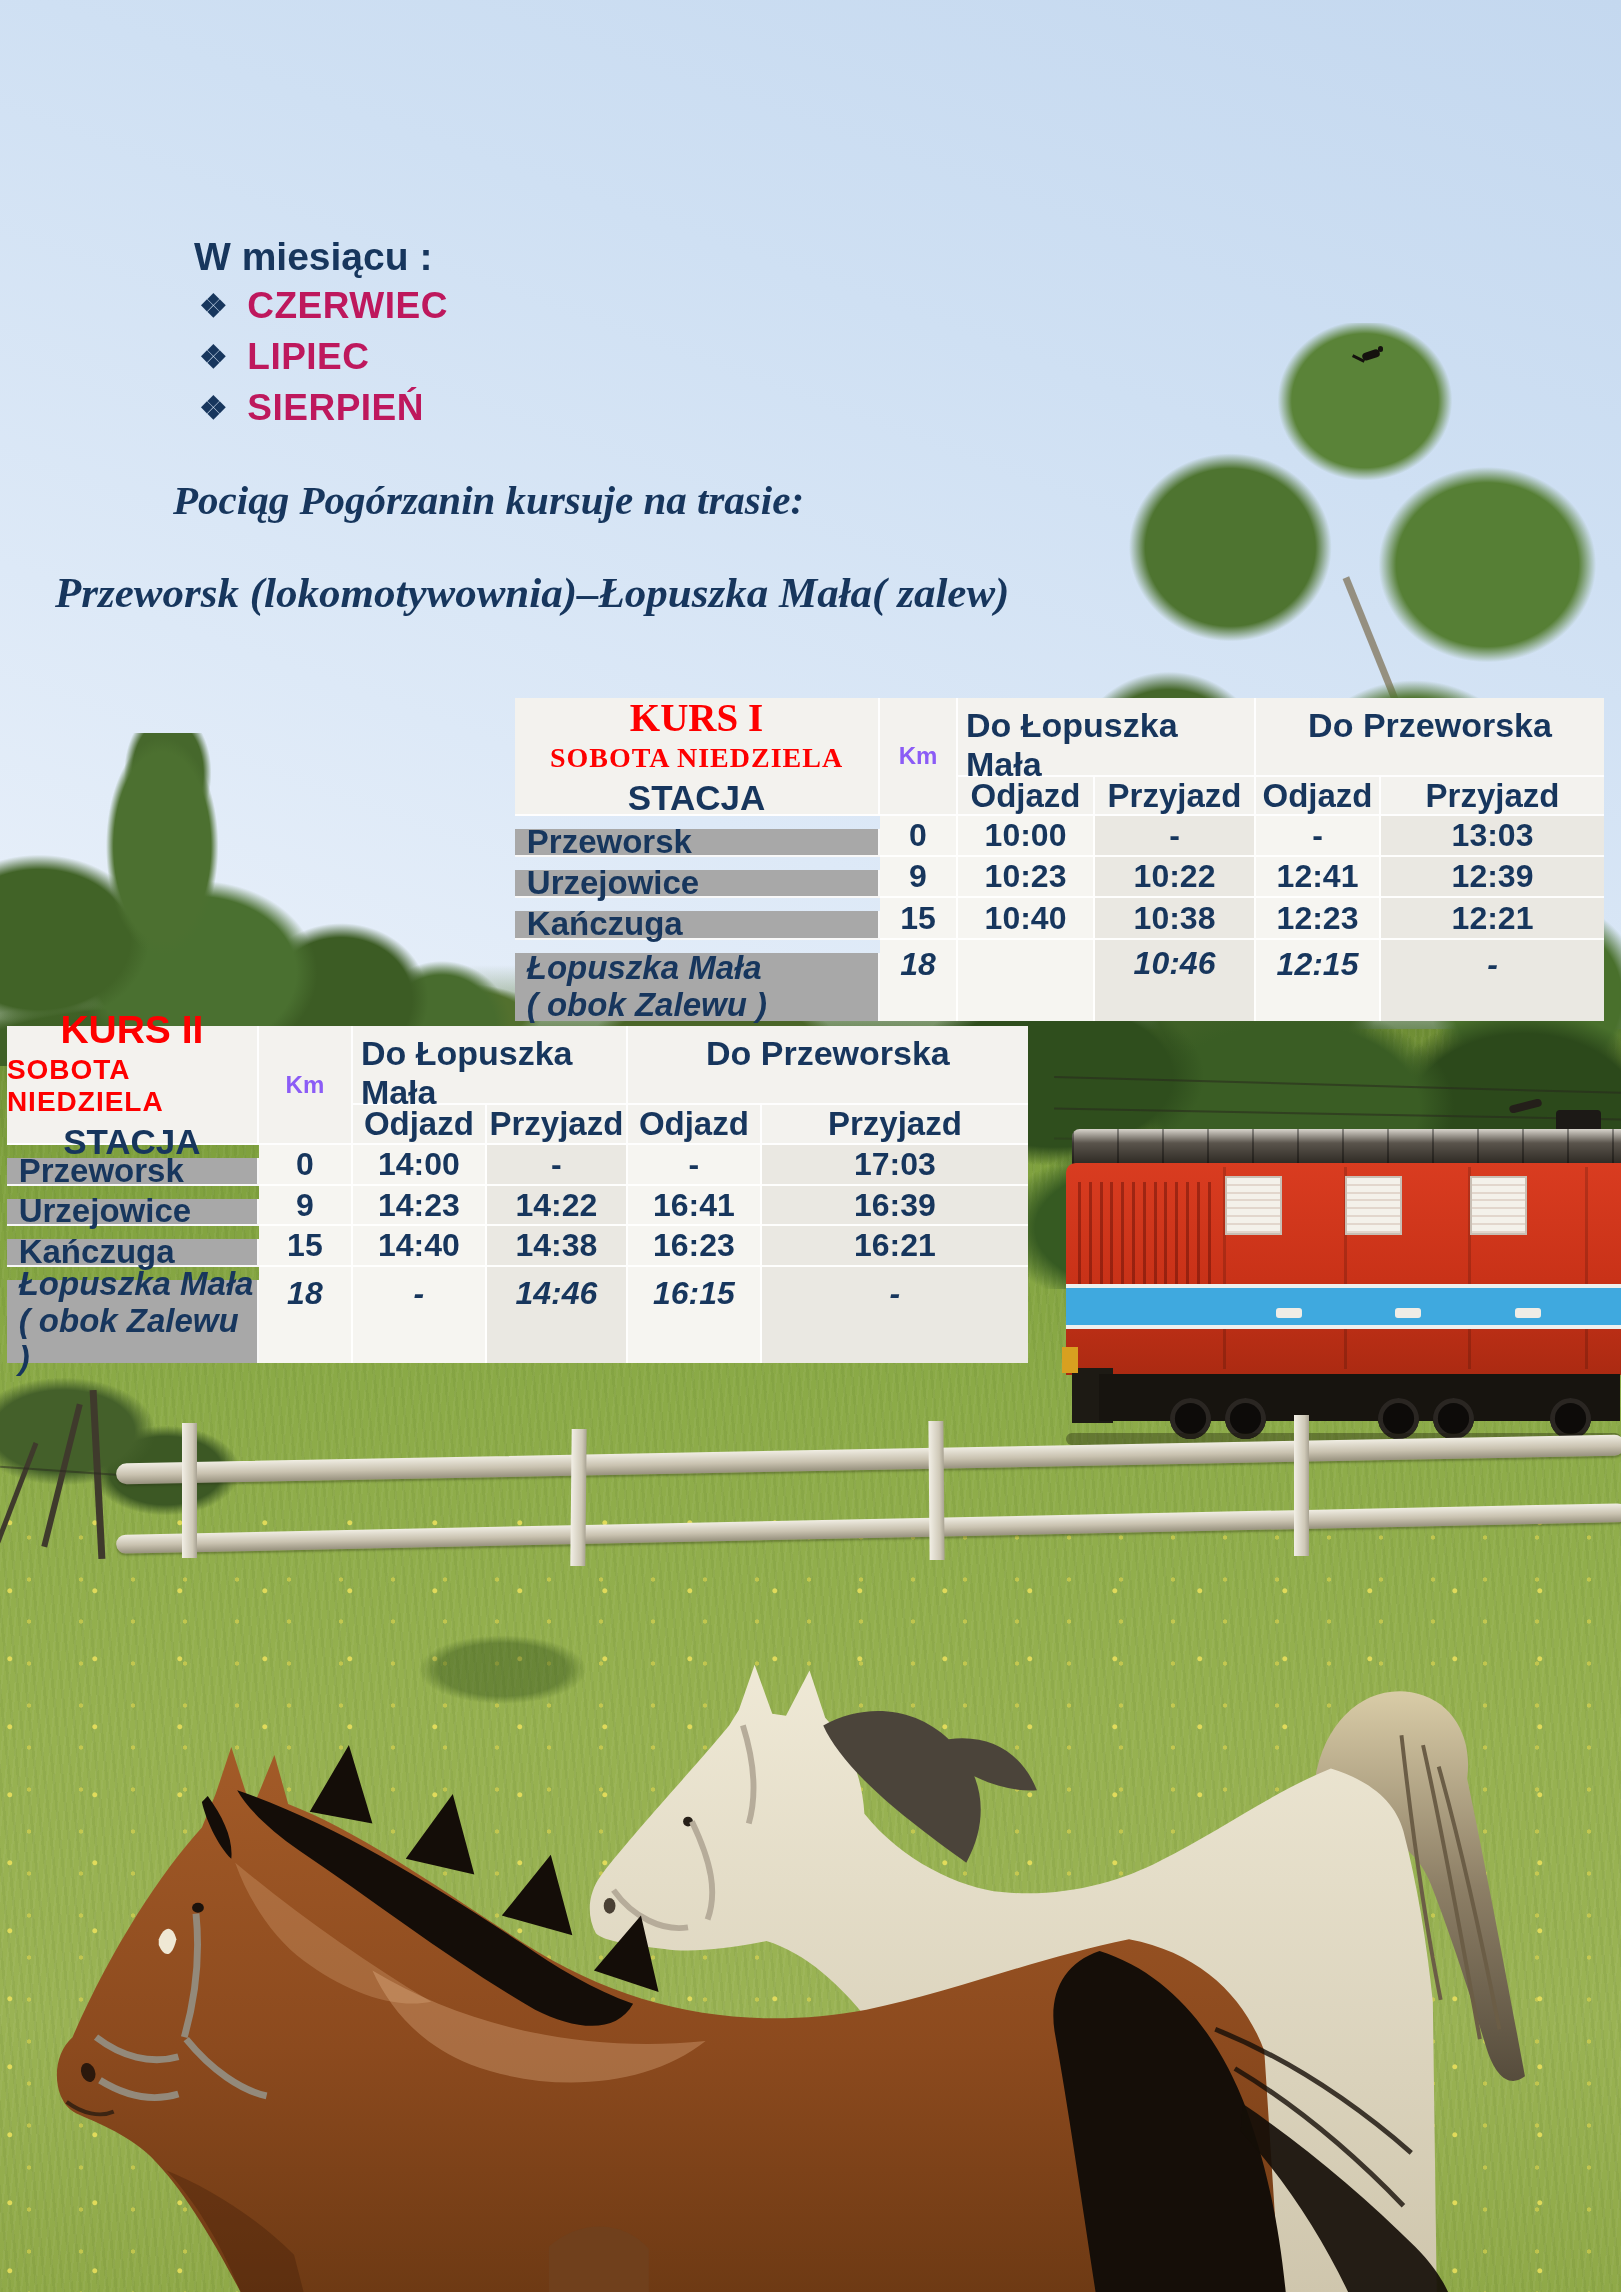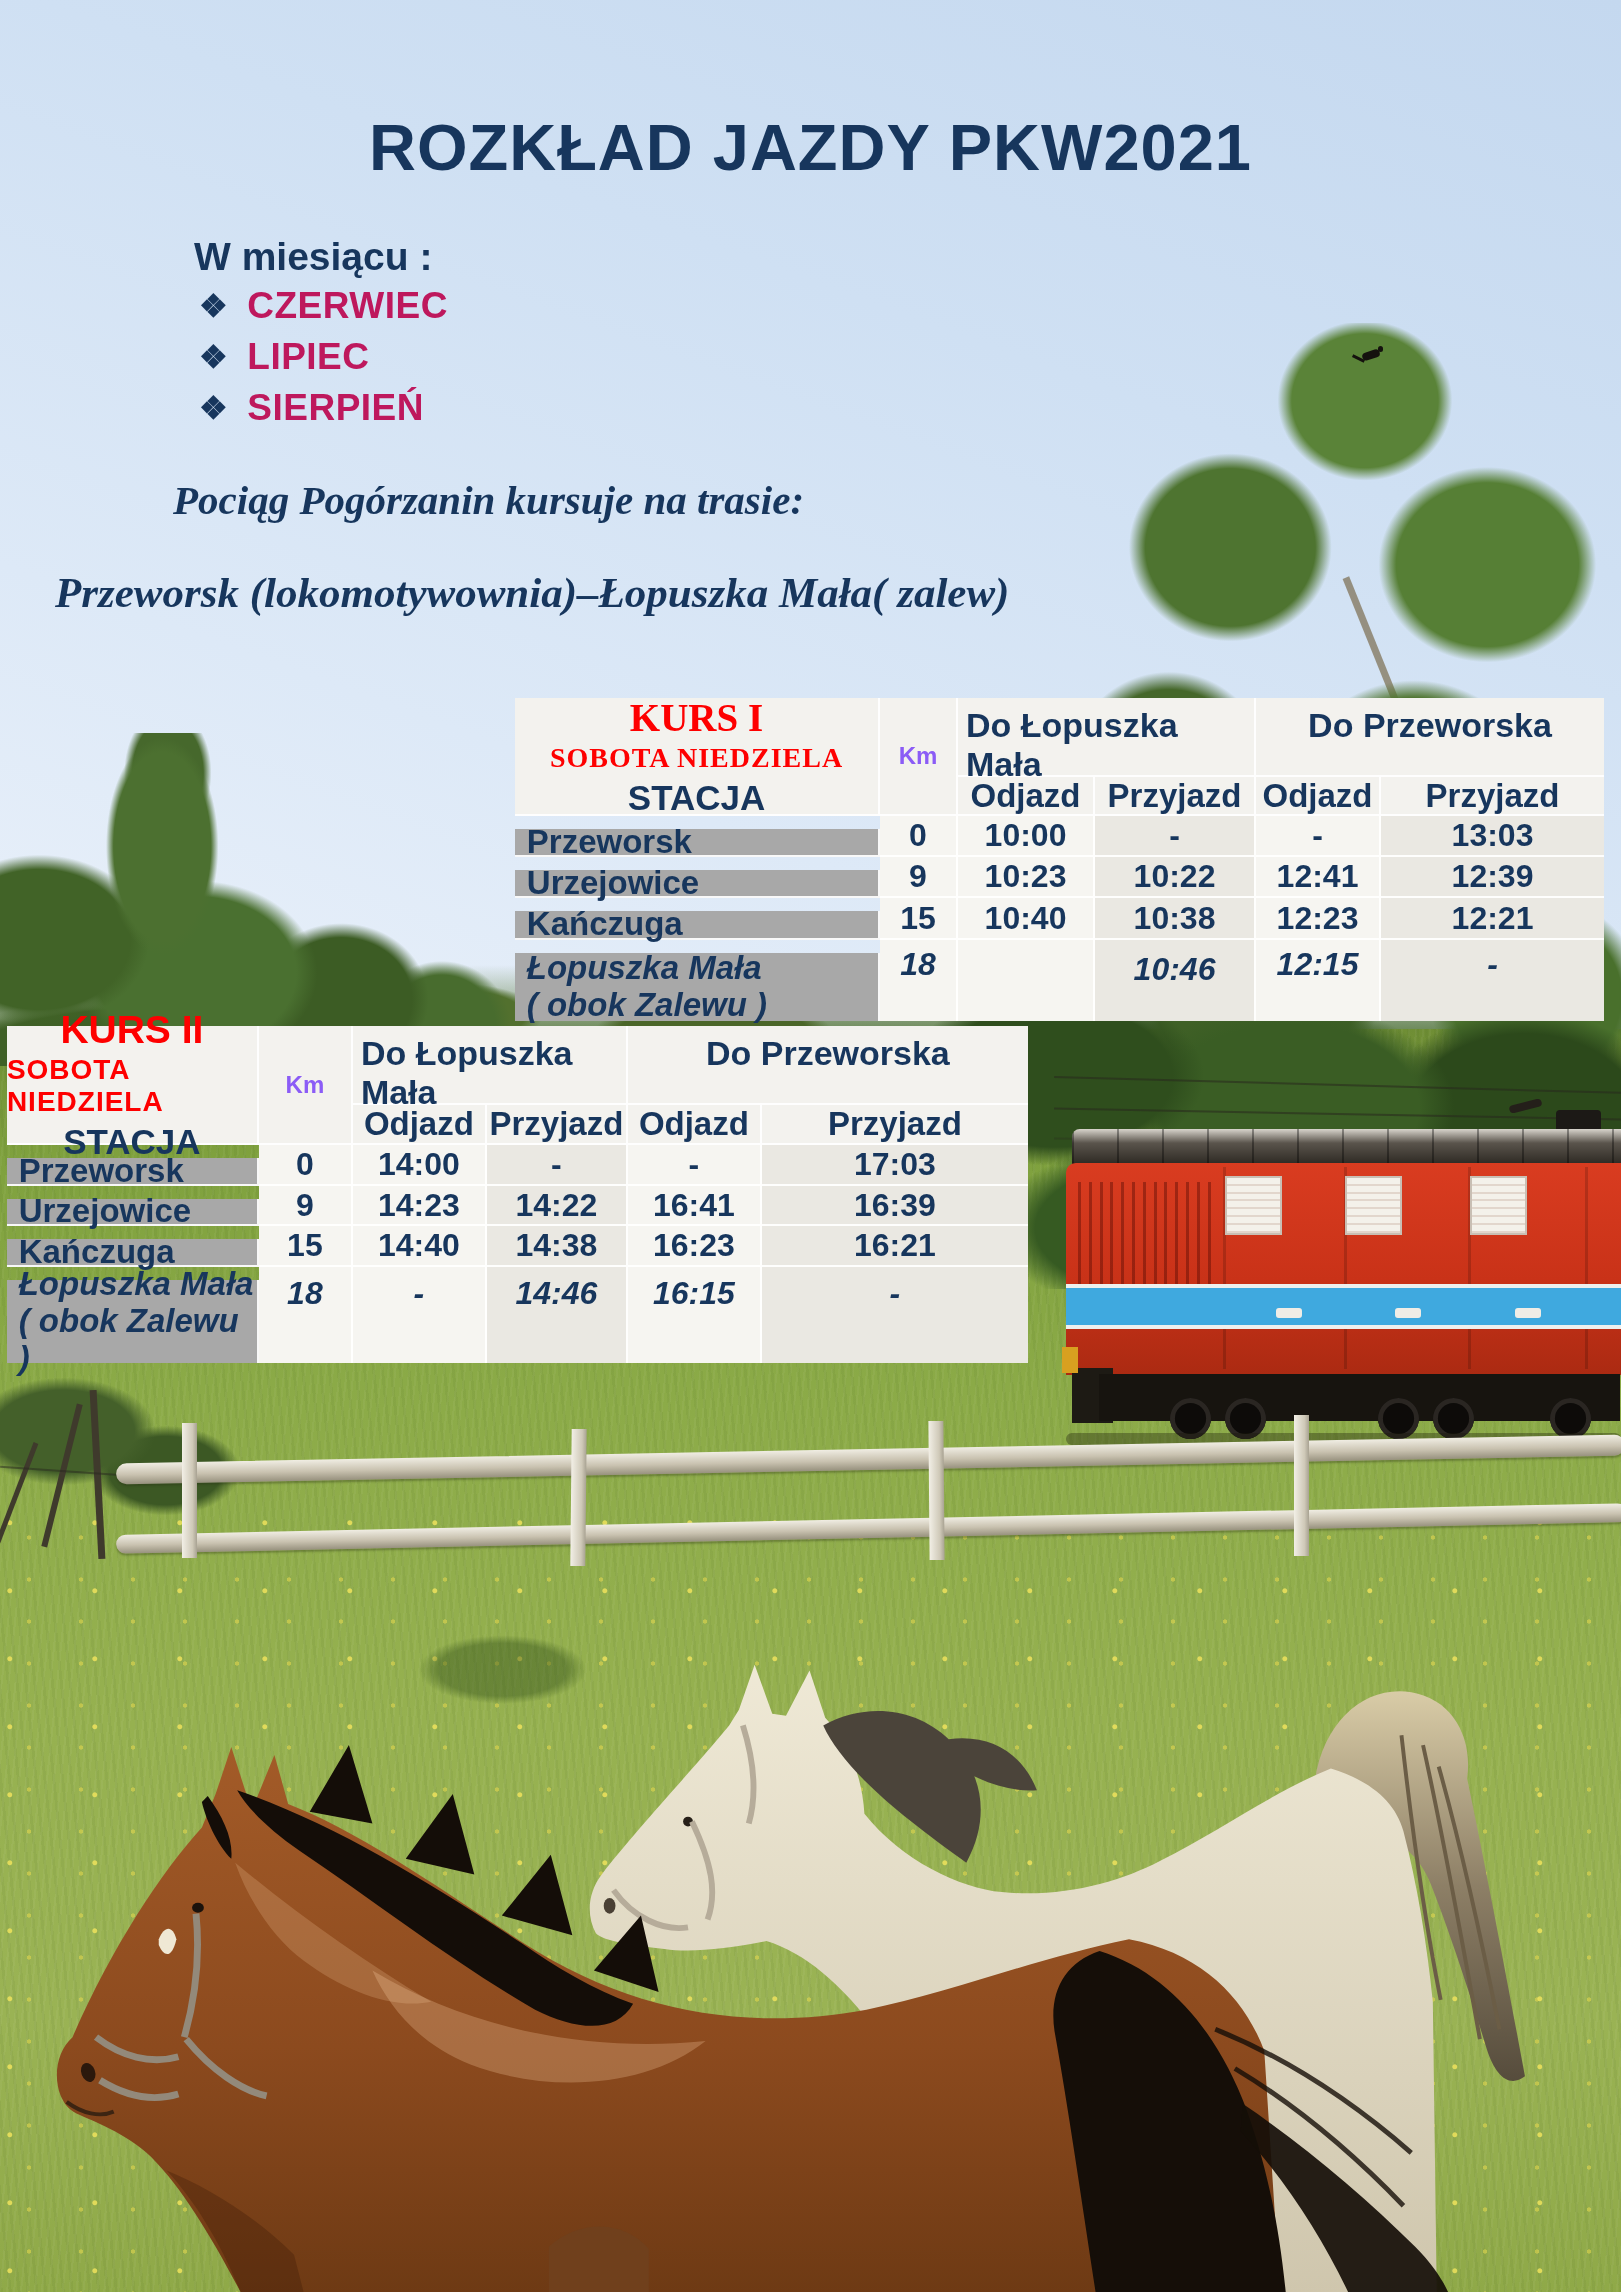--- a/index.html
+++ b/index.html
@@ -264,21 +264,20 @@
     <path fill="#efe8d4" d="M162,548 C168,534 176,534 180,548 C176,566 168,568 162,554 Z"></path>
     <ellipse cx="202" cy="516" rx="6" ry="5" fill="#1a120c"></ellipse>
     <ellipse cx="90" cy="684" rx="7" ry="10" fill="#2b180c" transform="rotate(-20 90 684)"></ellipse>
     <path fill="none" stroke="#3c2412" stroke-width="4" d="M68,714 C84,726 102,730 116,724"></path>
     <path fill="none" stroke="#93897a" stroke-width="7" d="M98,648 C124,668 154,676 182,668 M200,522 C204,562 200,606 188,648 M102,692 C128,708 156,714 182,706 M190,650 C216,682 246,702 272,708"></path>
     <path fill="#150e08" d="M1122,560 C1192,582 1242,642 1272,722 C1296,790 1306,850 1312,909 L1118,909 C1104,818 1090,720 1076,642 C1070,602 1086,572 1122,560 Z"></path>
     <path fill="rgba(21,14,8,.92)" d="M1268,716 C1330,758 1392,810 1444,862 C1462,880 1472,896 1478,909 L1376,909 C1348,850 1310,792 1266,744 Z"></path>
     <path fill="none" stroke="rgba(21,14,8,.8)" stroke-width="5" d="M1240,640 C1310,668 1378,712 1440,766 M1260,680 C1320,716 1380,766 1432,820"></path>
   </svg>
 
-  <div class="abs title">ROZKŁAD JAZDY PKW2021</div>
   <div class="abs months-label">W miesiącu :</div>
   <div class="abs month m0">
     <span class="bullet">❖</span>
     <span class="mlabel">CZERWIEC</span>
   </div>
   <div class="abs month m1">
     <span class="bullet">❖</span>
     <span class="mlabel">LIPIEC</span>
   </div>
   <div class="abs month m2">
@@ -328,21 +327,21 @@
     <div class="cell num prcol">10:38</div>
     <div class="cell num odcol">12:23</div>
     <div class="cell num prcol lastcol">12:21</div>
 
     <div class="cell station lastrow">
       <span>Łopuszka Mała</span>
       <span class="st2">( obok Zalewu )</span>
     </div>
     <div class="cell num kmcol lastrow" style="align-items:flex-start;padding-top:5.9px">18</div>
     <div class="cell num odcol lastrow" style="align-items:flex-start;padding-top:5.9px"></div>
-    <div class="cell num prcol lastrow" style="align-items:flex-start;padding-top:11px">10:46</div>
+    <div class="cell num prcol lastrow" style="align-items:flex-start;padding-top:5px">10:46</div>
     <div class="cell num odcol lastrow" style="align-items:flex-start;padding-top:5.9px">12:15</div>
     <div class="cell num prcol lastcol lastrow" style="align-items:flex-start;padding-top:5.9px">-</div>
   </div>
 
   <div class="tt k2">
     <div class="cell stacja-head">
       <span class="kurs">KURS II</span>
       <span class="days">SOBOTA NIEDZIELA</span>
       <span class="stacja-label">STACJA</span>
     </div>

